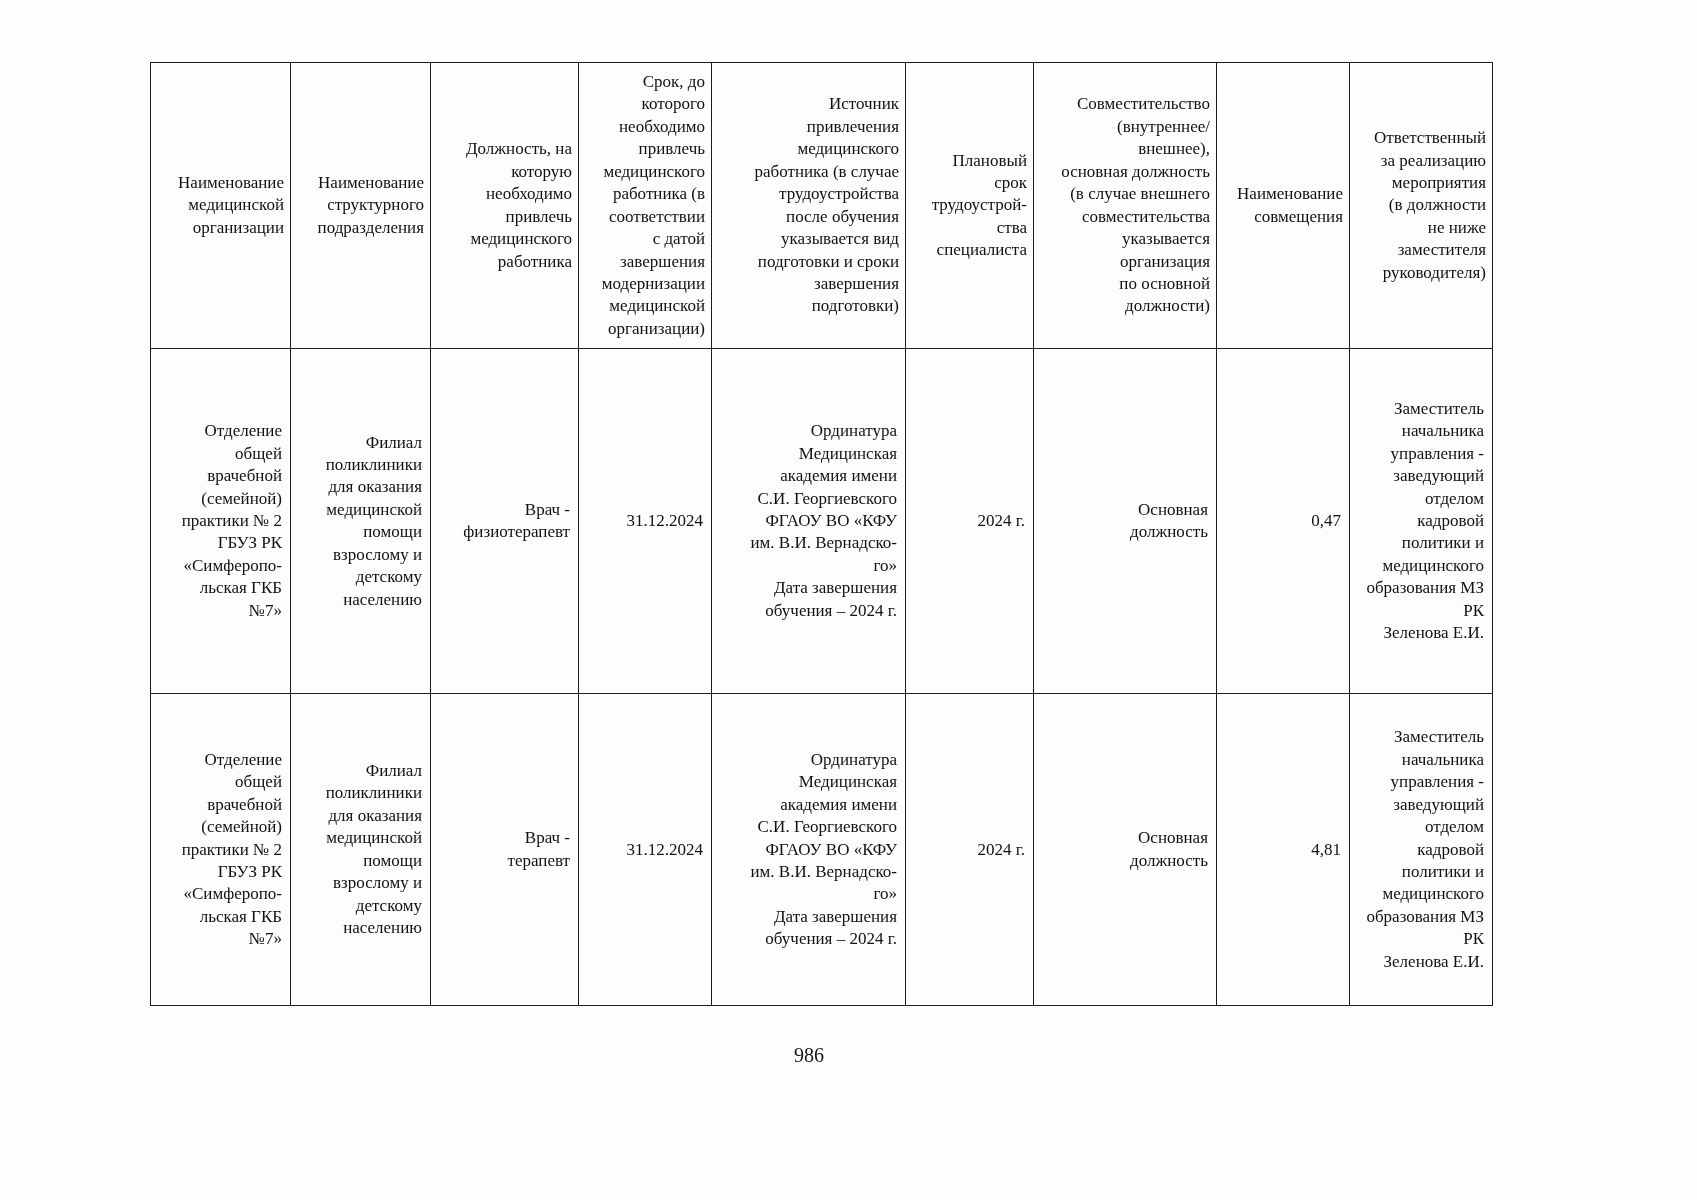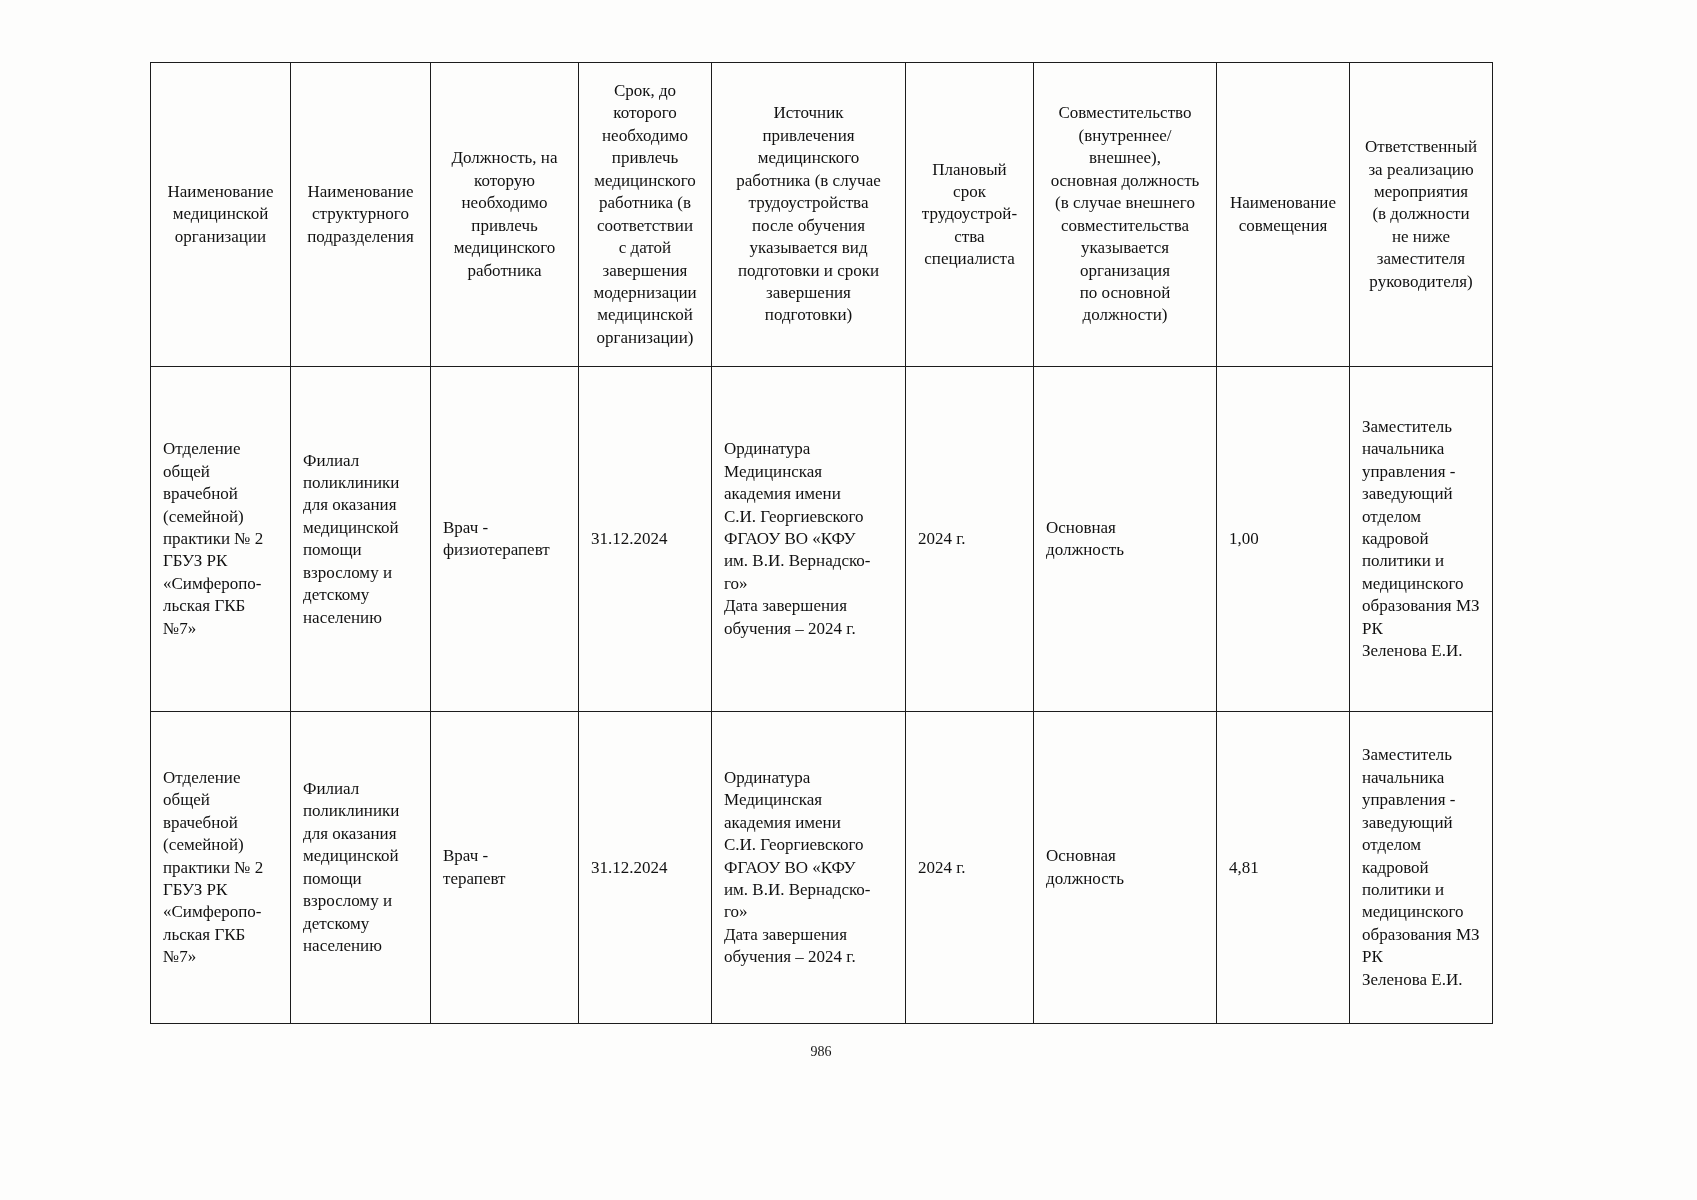--- a/index.html
+++ b/index.html
@@ -28,37 +28,37 @@
   table.doc-table th,
   table.doc-table td {
     border: 1.6px solid #1c1c1c;
     white-space: pre-line;
     font-size: 17px;
     line-height: 1.32;
     font-weight: normal;
     vertical-align: middle;
   }
   table.doc-table th {
-    text-align: center;
-    padding: 17px 6px;
+    text-align: right;
+    padding: 8px 6px;
     height: 278px;
   }
   table.doc-table td {
-    text-align: left;
+    text-align: right;
     padding: 10px 8px 10px 12px;
   }
   tr.row-1 td { height: 345px; }
   tr.row-2 td { height: 312px; }
   .page-number {
     position: absolute;
     top: 1044px;
-    left: 150px;
+    left: 138px;
     width: 1342px;
     text-align: center;
-    font-size: 14px;
+    font-size: 20px;
     color: #161616;
   }
 </style>
 </head>
 <body>
 
 <div class="page">
 
   <table class="doc-table">
     <colgroup>
@@ -161,21 +161,21 @@
 академия имени
 С.И. Георгиевского
 ФГАОУ ВО «КФУ
 им. В.И. Вернадско-
 го»
 Дата завершения
 обучения – 2024 г.</td>
         <td>2024 г.</td>
         <td>Основная
 должность</td>
-        <td>1,00</td>
+        <td>0,47</td>
         <td>Заместитель
 начальника
 управления -
 заведующий
 отделом
 кадровой
 политики и
 медицинского
 образования МЗ
 РК

